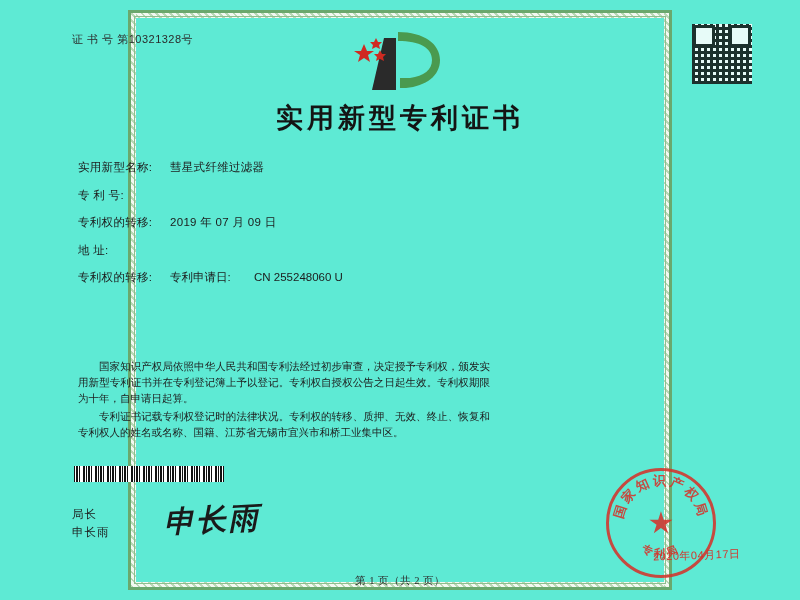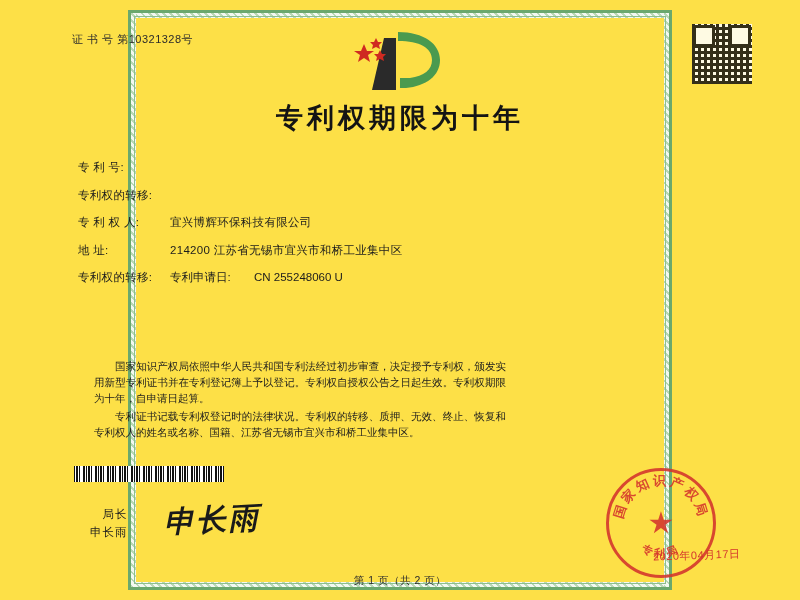--- a/index.html
+++ b/index.html
@@ -8,21 +8,21 @@
     width: 800px;
     height: 600px;
     background: #ffffff;
     font-family: "Liberation Sans", sans-serif;
   }
 
   #certificate {
     position: relative;
     width: 800px;
     height: 600px;
-    background: #fde047;
+    background: #5eead4;
     overflow: hidden;
   }
 
   
   .frame-outer {
     position: absolute;
     left: 128px;
     top: 10px;
     width: 544px;
     height: 580px;
@@ -145,21 +145,20 @@
   
   .body-text {
     position: absolute;
     left: 78px;
     top: 358px;
     width: 412px;
     font-size: 10.5px;
     line-height: 16px;
     color: #1c1c1c;
     text-align: justify;
-    margin-left: 16px;
   }
   .body-text p {
     margin: 0 0 2px 0;
     text-indent: 21px;
   }
 
   
   .barcode {
     position: absolute;
     left: 74px;
@@ -167,27 +166,26 @@
     width: 150px;
     height: 16px;
     background-image: repeating-linear-gradient(90deg,
       #111 0 1px, #fff 1px 2px, #111 2px 4px, #fff 4px 5px,
       #111 5px 6px, #fff 6px 9px, #111 9px 11px, #fff 11px 12px);
   }
 
   
   .sig-labels {
     position: absolute;
-    left: 90px;
+    left: 72px;
     top: 505px;
     font-size: 11.5px;
     line-height: 18px;
     color: #1c1c1c;
     letter-spacing: 1px;
-    text-align: right;
   }
   .sig-script {
     position: absolute;
     left: 164px;
     top: 500px;
     font-family: "DejaVu Serif", "Liberation Serif", serif;
     font-size: 30px;
     font-style: italic;
     font-weight: bold;
     color: #1a1a1a;
@@ -236,20 +234,21 @@
 
   .footer {
     position: absolute;
     left: 0;
     right: 0;
     bottom: 12px;
     text-align: center;
     font-size: 10.5px;
     color: #2b2b2b;
     letter-spacing: 0.5px;
+    font-family: Liberation Serif, serif;
   }
 </style>
 </head>
 <body>
 
 <div id="certificate">
 
   <div class="frame-band band-top"></div>
   <div class="frame-band band-bottom"></div>
   <div class="frame-band band-left"></div>
@@ -265,36 +264,36 @@
     <svg viewBox="0 0 120 66" width="120" height="66" aria-hidden="true">
       <path d="M58 4 C84 4, 100 16, 100 32 C100 48, 86 58, 66 60 L60 60 L60 50 L70 50 C84 48, 92 42, 92 32 C92 20, 80 13, 58 13 Z" fill="#4a9a4f"></path>
       <path d="M44 10 L56 10 L56 62 L44 62 Z" fill="#1d1d1d"></path>
       <path d="M44 10 L56 10 L56 62 L32 62 Z" fill="#2a2a2a"></path>
       <polygon points="24,16 27,23 34,23 28,27 30,34 24,30 18,34 20,27 14,23 21,23" fill="#cf2a21"></polygon>
       <polygon points="36,10 38,14 42,14 39,17 40,21 36,19 32,21 33,17 30,14 34,14" fill="#cf2a21"></polygon>
       <polygon points="40,22 42,26 46,26 43,29 44,33 40,31 36,33 37,29 34,26 38,26" fill="#cf2a21"></polygon>
     </svg>
   </div>
 
-  <div class="title">专利权期限为十年</div>
+  <div class="title">实用新型专利证书</div>
 
   <div class="fields">
     <div class="field-row">
+      <div class="field-label">实用新型名称:</div>
+      <div class="field-value">彗星式纤维过滤器</div>
+    </div>
+    <div class="field-row">
       <div class="field-label">专 利 号:</div>
     </div>
     <div class="field-row">
       <div class="field-label">专利权的转移:</div>
-    </div>
-    <div class="field-row">
-      <div class="field-label">专 利 权 人:</div>
-      <div class="field-value">宜兴博辉环保科技有限公司</div>
+      <div class="field-value">2019 年 07 月 09 日</div>
     </div>
     <div class="field-row">
       <div class="field-label">地 址:</div>
-      <div class="field-value">214200 江苏省无锡市宜兴市和桥工业集中区</div>
     </div>
     <div class="field-row two-col">
       <div class="field-label">专利权的转移:</div>
       <div class="field-label2">专利申请日:</div>
       <div class="field-value2">CN 255248060 U</div>
     </div>
   </div>
 
   <div class="body-text">
     <p>国家知识产权局依照中华人民共和国专利法经过初步审查，决定授予专利权，颁发实用新型专利证书并在专利登记簿上予以登记。专利权自授权公告之日起生效。专利权期限为十年，自申请日起算。</p>

